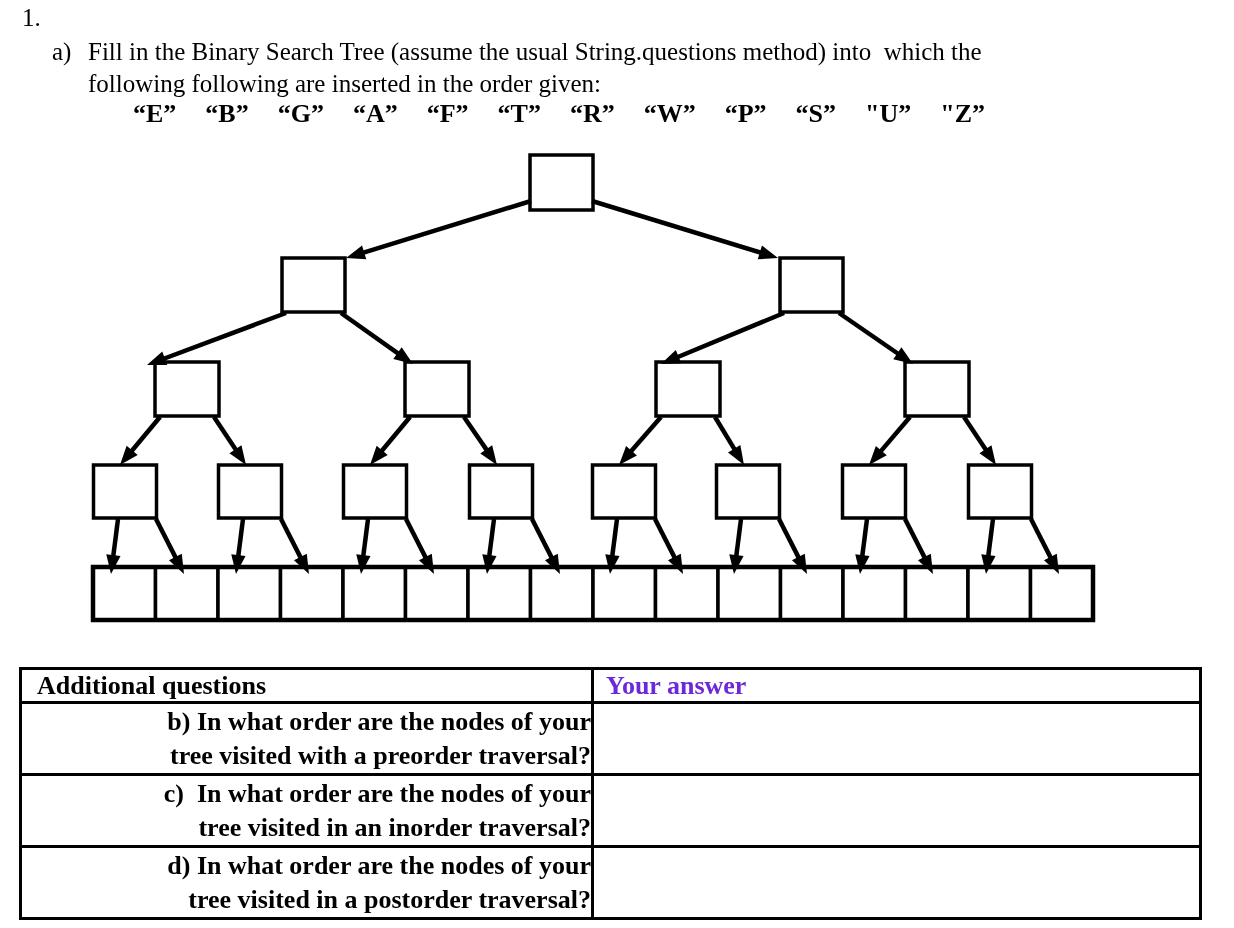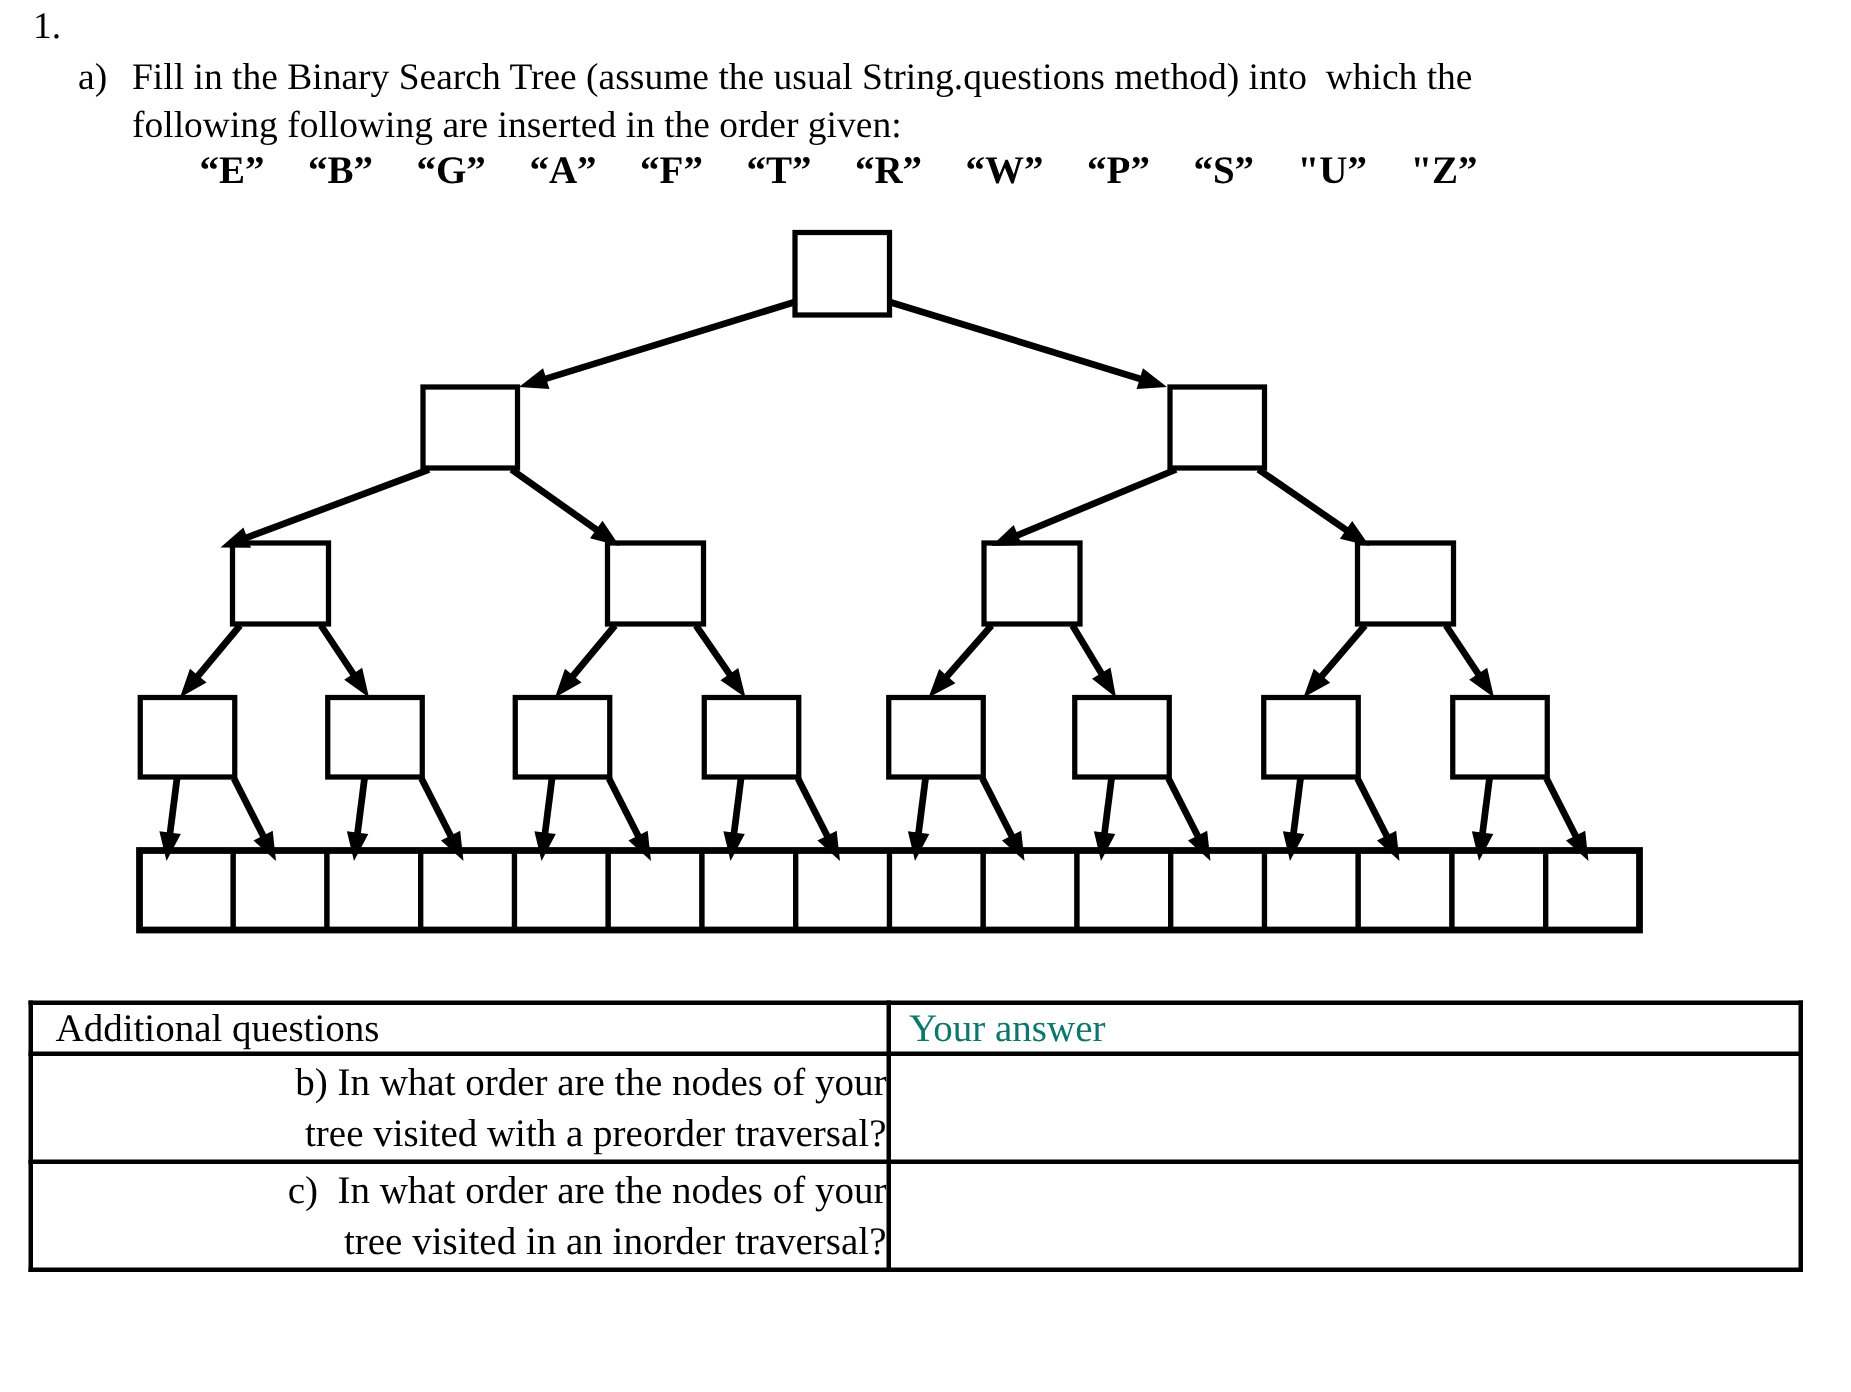--- a/index.html
+++ b/index.html
@@ -11,21 +11,21 @@
   .parta{position:absolute;left:52px;top:36px;font-size:25px;line-height:32px;display:flex;}
   .parta .marker{width:36px;white-space:pre;}
   .parta .ptext div{white-space:pre;}
 
   .seq{position:absolute;left:133px;top:99px;display:flex;gap:29px;font-size:26px;font-weight:bold;}
   .seq span{white-space:pre;}
 
   #tree-svg{position:absolute;left:0;top:0;}
 
   .qtable{position:absolute;left:19px;top:667px;width:1147px;border-collapse:collapse;table-layout:fixed;font-size:26px;}
-  .qtable td{border:3px solid #000;vertical-align:top;padding:0;}
+  .qtable td{border:3px solid #000;vertical-align:top;padding:0;font-weight:bold;}
   .qtable .c1{width:554px;}
   .qtable .c2{width:593px;}
   .hrow td{height:30px;line-height:31px;}
   .hrow .c1{padding-left:15px;}
   .hrow .c2{padding-left:12px;}
   .qrow td{height:66px;line-height:34px;text-align:right;}
   .qrow .c1{padding:1px 0 0 8px;white-space:pre-wrap;}
 </style>
 </head>
 <body>
@@ -209,28 +209,33 @@
       <g>
         <line x1="1031" y1="519" x2="1052.194754389952" y2="560.6325532659777" stroke="#000" stroke-width="4.5"></line>
         <polygon fill="#000" points="1059,574 1043.963647794942,560.3344186963946 1056.7963966596035,553.8013829107488"></polygon>
       </g>
     </svg>
 
   <table class="qtable">
     <tbody>
       <tr class="hrow">
         <td class="c1">Additional questions</td>
-        <td class="c2" id="your-answer-cell" style="color: #0f766e;">Your answer</td>
+        <td class="c2" id="your-answer-cell" style="color: #6d28d9;">Your answer</td>
       </tr>
     <tr class="qrow">
           <td class="c1">b) In what order are the nodes of your
 tree visited with a preorder traversal?</td>
           <td class="c2"></td>
         </tr>
         <tr class="qrow">
           <td class="c1">c)  In what order are the nodes of your
 tree visited in an inorder traversal?</td>
           <td class="c2"></td>
         </tr>
+        <tr class="qrow">
+          <td class="c1">d) In what order are the nodes of your
+tree visited in a postorder traversal?</td>
+          <td class="c2"></td>
+        </tr>
       </tbody>
   </table>
 
 </div>
 
 </body></html>

